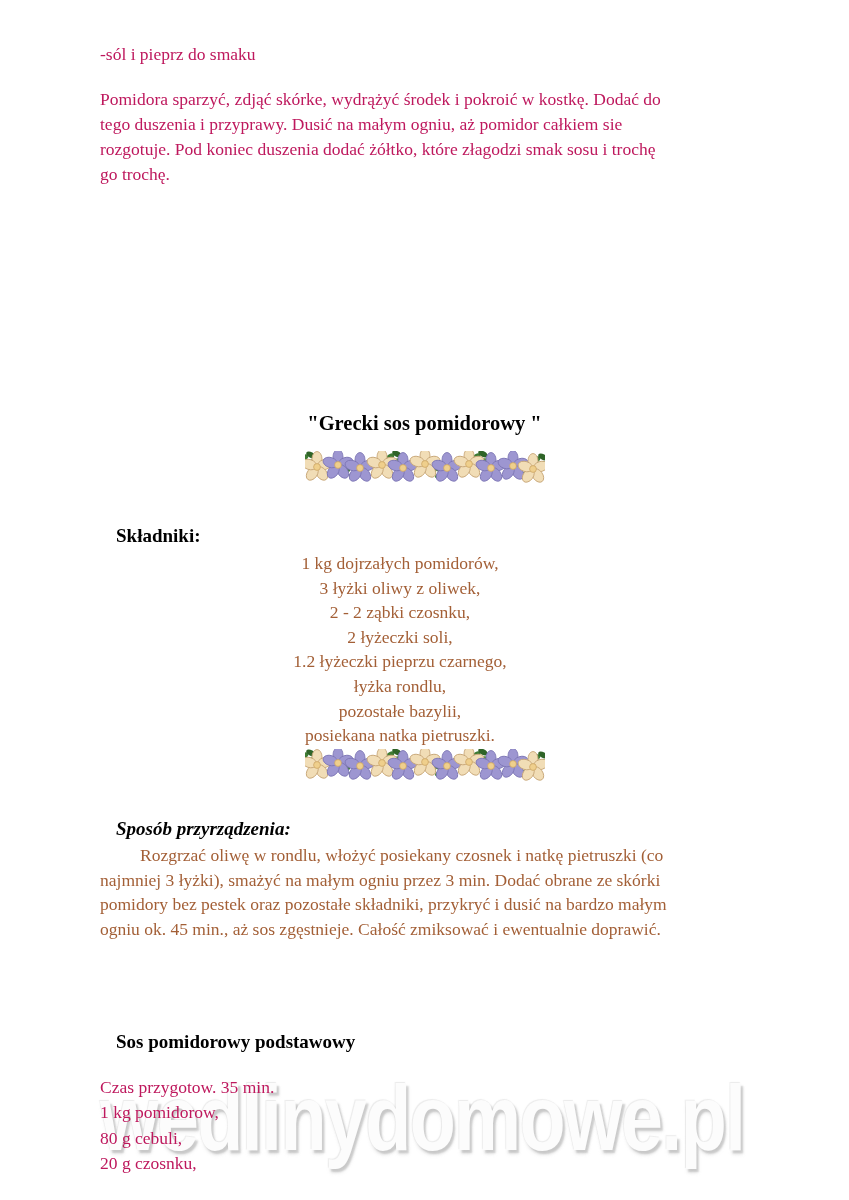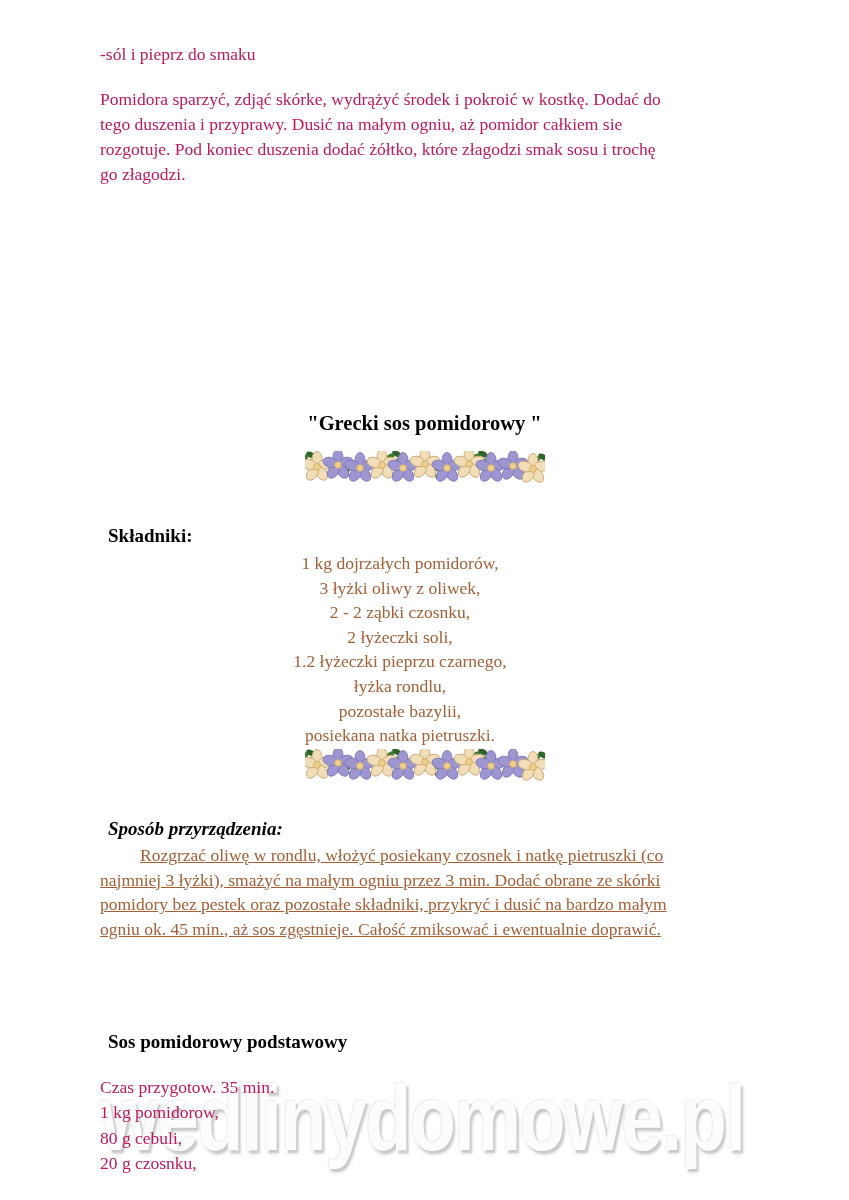--- a/index.html
+++ b/index.html
@@ -36,40 +36,39 @@
     font-weight: bold;
     line-height: 26px;
   }
   .divider-wrap {
     left: 0; width: 849px;
     text-align: center;
   }
   .divider-1 { top: 451px; }
   .divider-2 { top: 749px; }
   .section-heading {
-    left: 108px;
+    left: 116px;
     font-size: 19px;
     font-weight: bold;
     line-height: 24px;
   }
   .ingredients-heading { top: 524px; }
   .method-heading { top: 817px; font-style: italic; }
   .ingredients-list {
     left: 100px; top: 551px; width: 600px;
     font-size: 17.5px;
     line-height: 24.6px;
     color: #A35F36;
     text-align: center;
   }
   .method-paragraph {
     left: 100px; top: 843px; width: 690px;
     font-size: 17.5px;
     line-height: 24.5px;
     color: #A35F36;
-    text-decoration: underline;
   }
   .method-paragraph .para-line:first-child {
     padding-left: 40px;
   }
   .next-title { top: 1030px; }
   .next-lines {
     left: 100px; top: 1075px; width: 500px;
     font-size: 17.5px;
     line-height: 25.4px;
   }
@@ -135,21 +134,21 @@
 <div class="page">
 
   <div class="abs watermark">wedlinydomowe.pl</div>
 
   <div class="abs content body-text intro-line">-sól i pieprz do smaku</div>
 
   <div class="abs content body-text intro-paragraph">
     <div class="para-line">Pomidora sparzyć, zdjąć skórke, wydrążyć środek i pokroić w kostkę. Dodać do</div>
     <div class="para-line">tego duszenia i przyprawy. Dusić na małym ogniu, aż pomidor całkiem sie</div>
     <div class="para-line">rozgotuje. Pod koniec duszenia dodać żółtko, które złagodzi smak sosu i trochę</div>
-    <div class="para-line">go złagodzi.</div>
+    <div class="para-line">go trochę.</div>
   </div>
 
   <div class="abs content recipe-title">"Grecki sos pomidorowy "</div>
 
   <div class="abs content divider-wrap divider-1">
     <svg class="divider-svg" width="240" height="32" viewBox="0 0 240 32">
       <use href="#garland"></use>
     </svg>
   </div>
 

